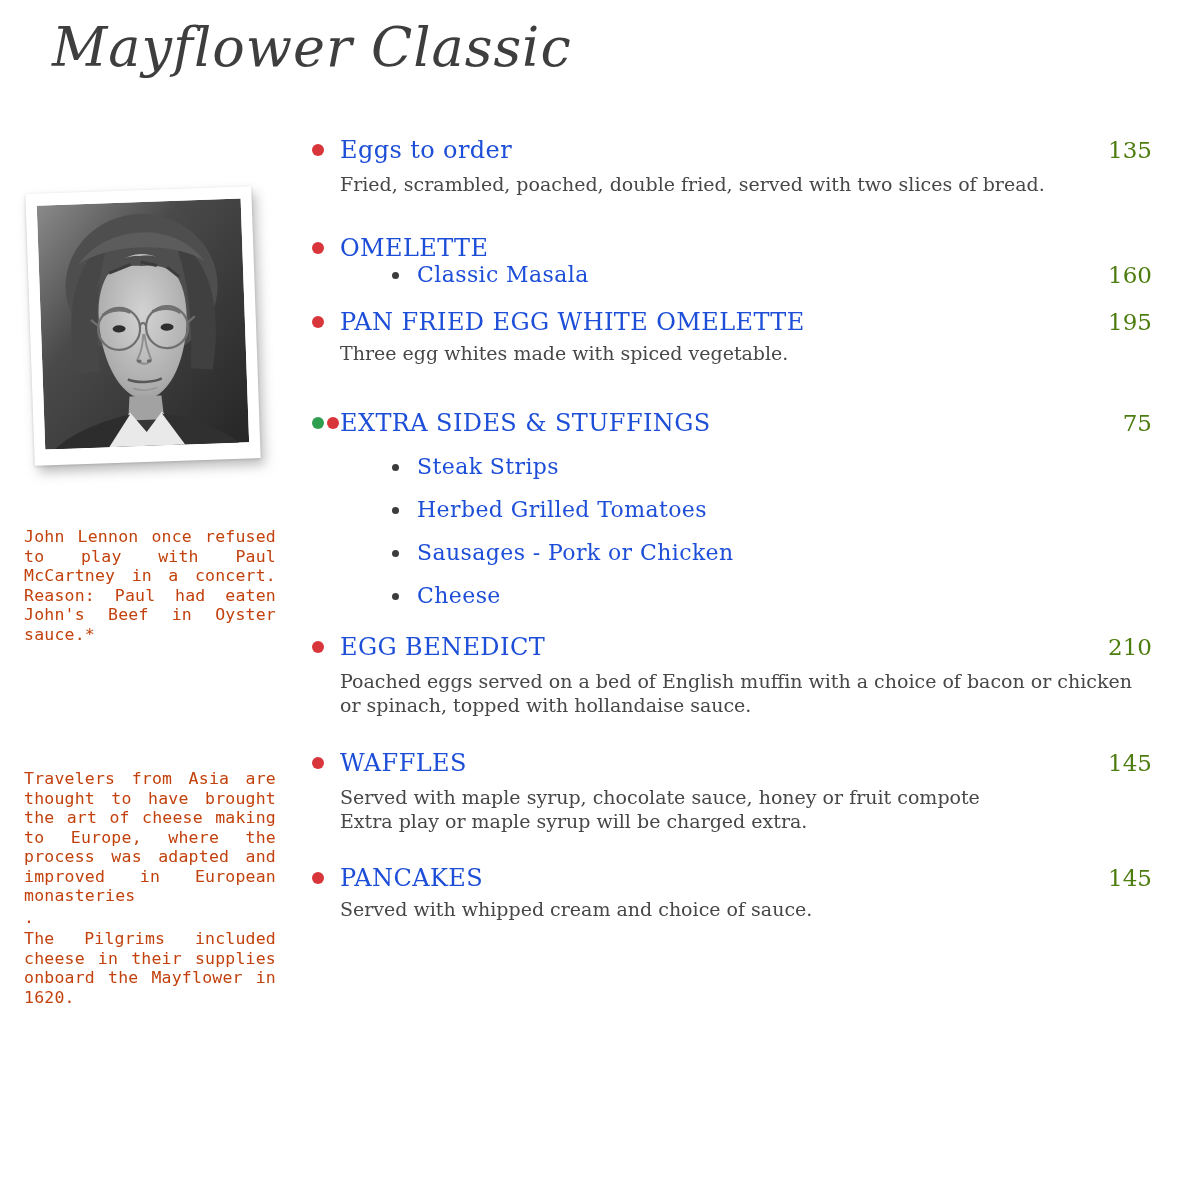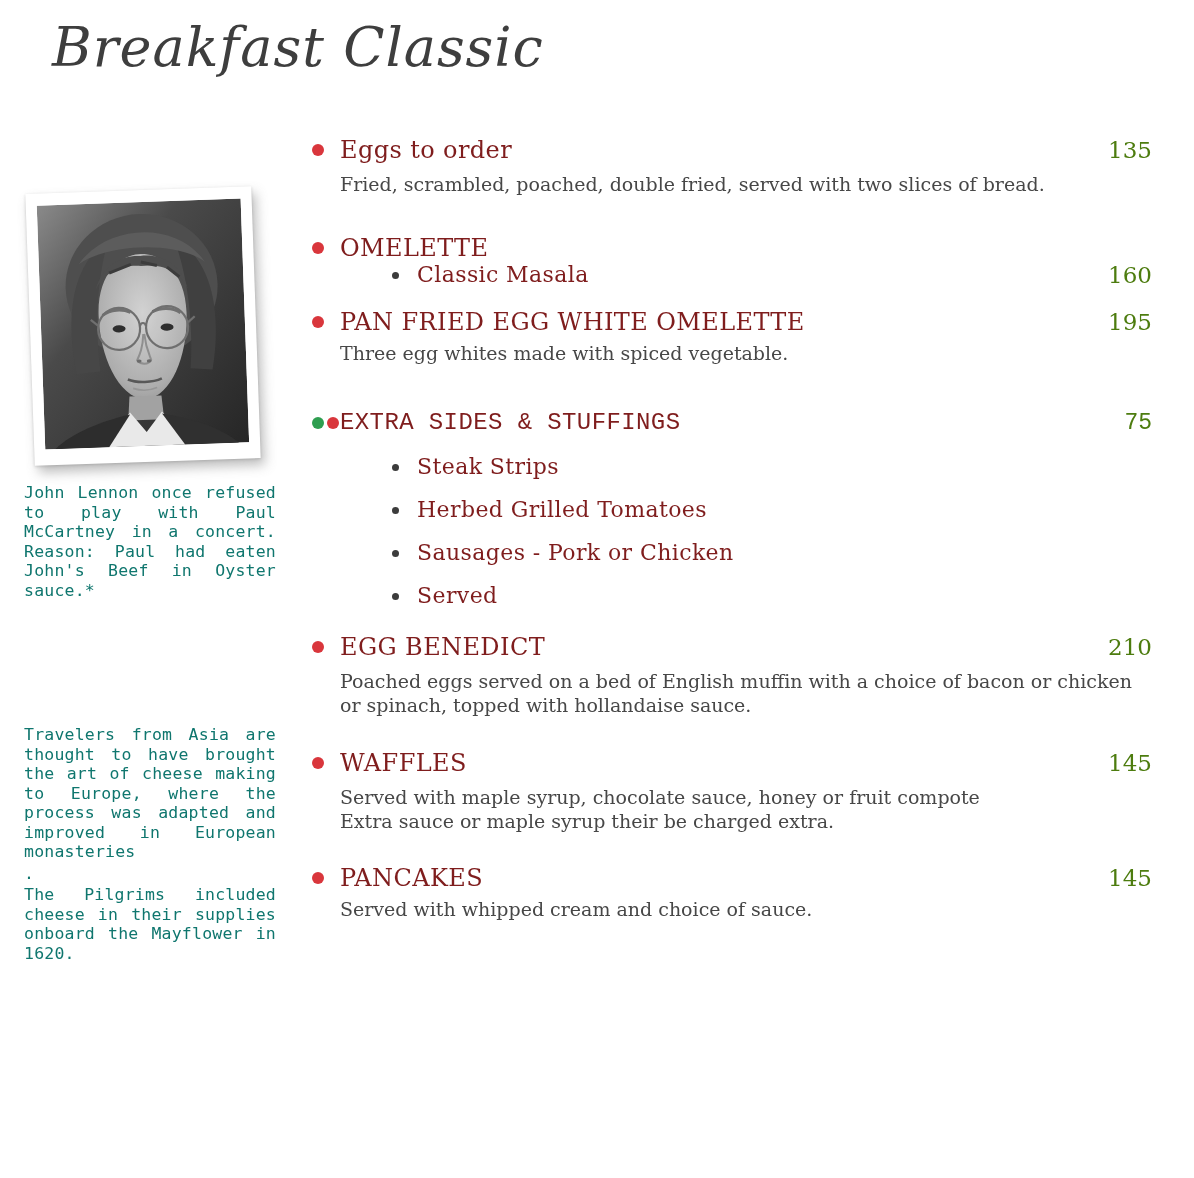--- a/index.html
+++ b/index.html
@@ -36,39 +36,40 @@
   .photo-frame svg { display:block; }
 
   
   .trivia {
     position:absolute;
     width:252px;
     font-family:"DejaVu Sans Mono", monospace;
     font-size:16.5px;
     line-height:19.5px;
     letter-spacing:0.2px;
-    color:#0f766e;
+    color:#c2410c;
     text-align:justify;
+    margin-top:44px;
   }
   .trivia-1 { left:24px; top:483px; }
   .trivia-2 { left:24px; top:725px; }
   .trivia p + p { margin-top:2px; }
 
   
   .menu {
     position:absolute; left:312px; top:136px;
     width:840px;
   }
   .item-head { display:flex; align-items:flex-start; }
   .dots { flex:none; width:28px; display:flex; gap:3px; padding-top:8px; }
   .dot { width:12px; height:12px; border-radius:50%; background:#d9363c; }
   .item-name {
     font-size:24px; line-height:28px;
     letter-spacing:0.4px;
-    color:#7f1d1d;
+    color:#1d4ed8;
   }
   .item-price {
     margin-left:auto;
     font-size:23px; line-height:28px;
     color:#4d7c0f;
     padding-left:12px;
   }
   .item-desc {
     margin-left:28px; margin-top:8px;
     font-size:19px; line-height:24px;
@@ -85,33 +86,33 @@
     background:#3c3c3c;
     margin:10px 18px 0 80px;
   }
   .sub .item-name { font-size:22px; line-height:26px; }
   .sub .item-price { font-size:23px; line-height:26px; }
 
   
   .mt-38 { margin-top:38px; }
   .mt-18 { }
   .mt-20 { margin-top:20px; }
-  .mt-44 { margin-top:44px;font-family:Liberation Mono, monospace; }
+  .mt-44 { margin-top:44px; }
   .mt-17 { margin-top:17px; }
   .mt-24 { margin-top:24px; }
   .mt-32 { margin-top:32px; }
   .mt-31 { margin-top:31px; }
   .desc-tight { margin-top:5px; }
 </style>
 </head>
 <body>
 
 <div class="page">
 
-  <div class="title">Breakfast Classic</div>
+  <div class="title">Mayflower Classic</div>
 
   <div class="photo-frame">
     <svg viewBox="0 0 204 244" width="204" height="244" xmlns="http://www.w3.org/2000/svg">
       <defs>
         <linearGradient id="pbg" x1="0" y1="0" x2="1" y2="1">
           <stop offset="0" stop-color="#8a8a8a"></stop>
           <stop offset="0.35" stop-color="#4a4a4a"></stop>
           <stop offset="1" stop-color="#262626"></stop>
         </linearGradient>
         <radialGradient id="faceg" cx="0.5" cy="0.4" r="0.8">
@@ -239,21 +240,21 @@
     </div>
     <div class="item sub mt-17">
       <div class="item-head">
         <span class="sub-bullet"></span>
         <span class="item-name">Sausages - Pork or Chicken</span>
       </div>
     </div>
     <div class="item sub mt-17">
       <div class="item-head">
         <span class="sub-bullet"></span>
-        <span class="item-name">Served</span>
+        <span class="item-name">Cheese</span>
       </div>
     </div>
 
     <div class="item mt-24">
       <div class="item-head">
         <span class="dots">
             <span class="dot" style="background: rgb(217, 54, 60);"></span>
           </span>
         <span class="item-name">EGG BENEDICT</span>
         <span class="item-price">210</span>
@@ -267,21 +268,21 @@
     <div class="item mt-32">
       <div class="item-head">
         <span class="dots">
             <span class="dot" style="background: rgb(217, 54, 60);"></span>
           </span>
         <span class="item-name">WAFFLES</span>
         <span class="item-price">145</span>
       </div>
       <div class="item-desc">
         <div>Served with maple syrup, chocolate sauce, honey or fruit compote</div>
-        <div>Extra sauce or maple syrup their be charged extra.</div>
+        <div>Extra play or maple syrup will be charged extra.</div>
       </div>
     </div>
 
     <div class="item mt-31">
       <div class="item-head">
         <span class="dots">
             <span class="dot" style="background: rgb(217, 54, 60);"></span>
           </span>
         <span class="item-name">PANCAKES</span>
         <span class="item-price">145</span>

